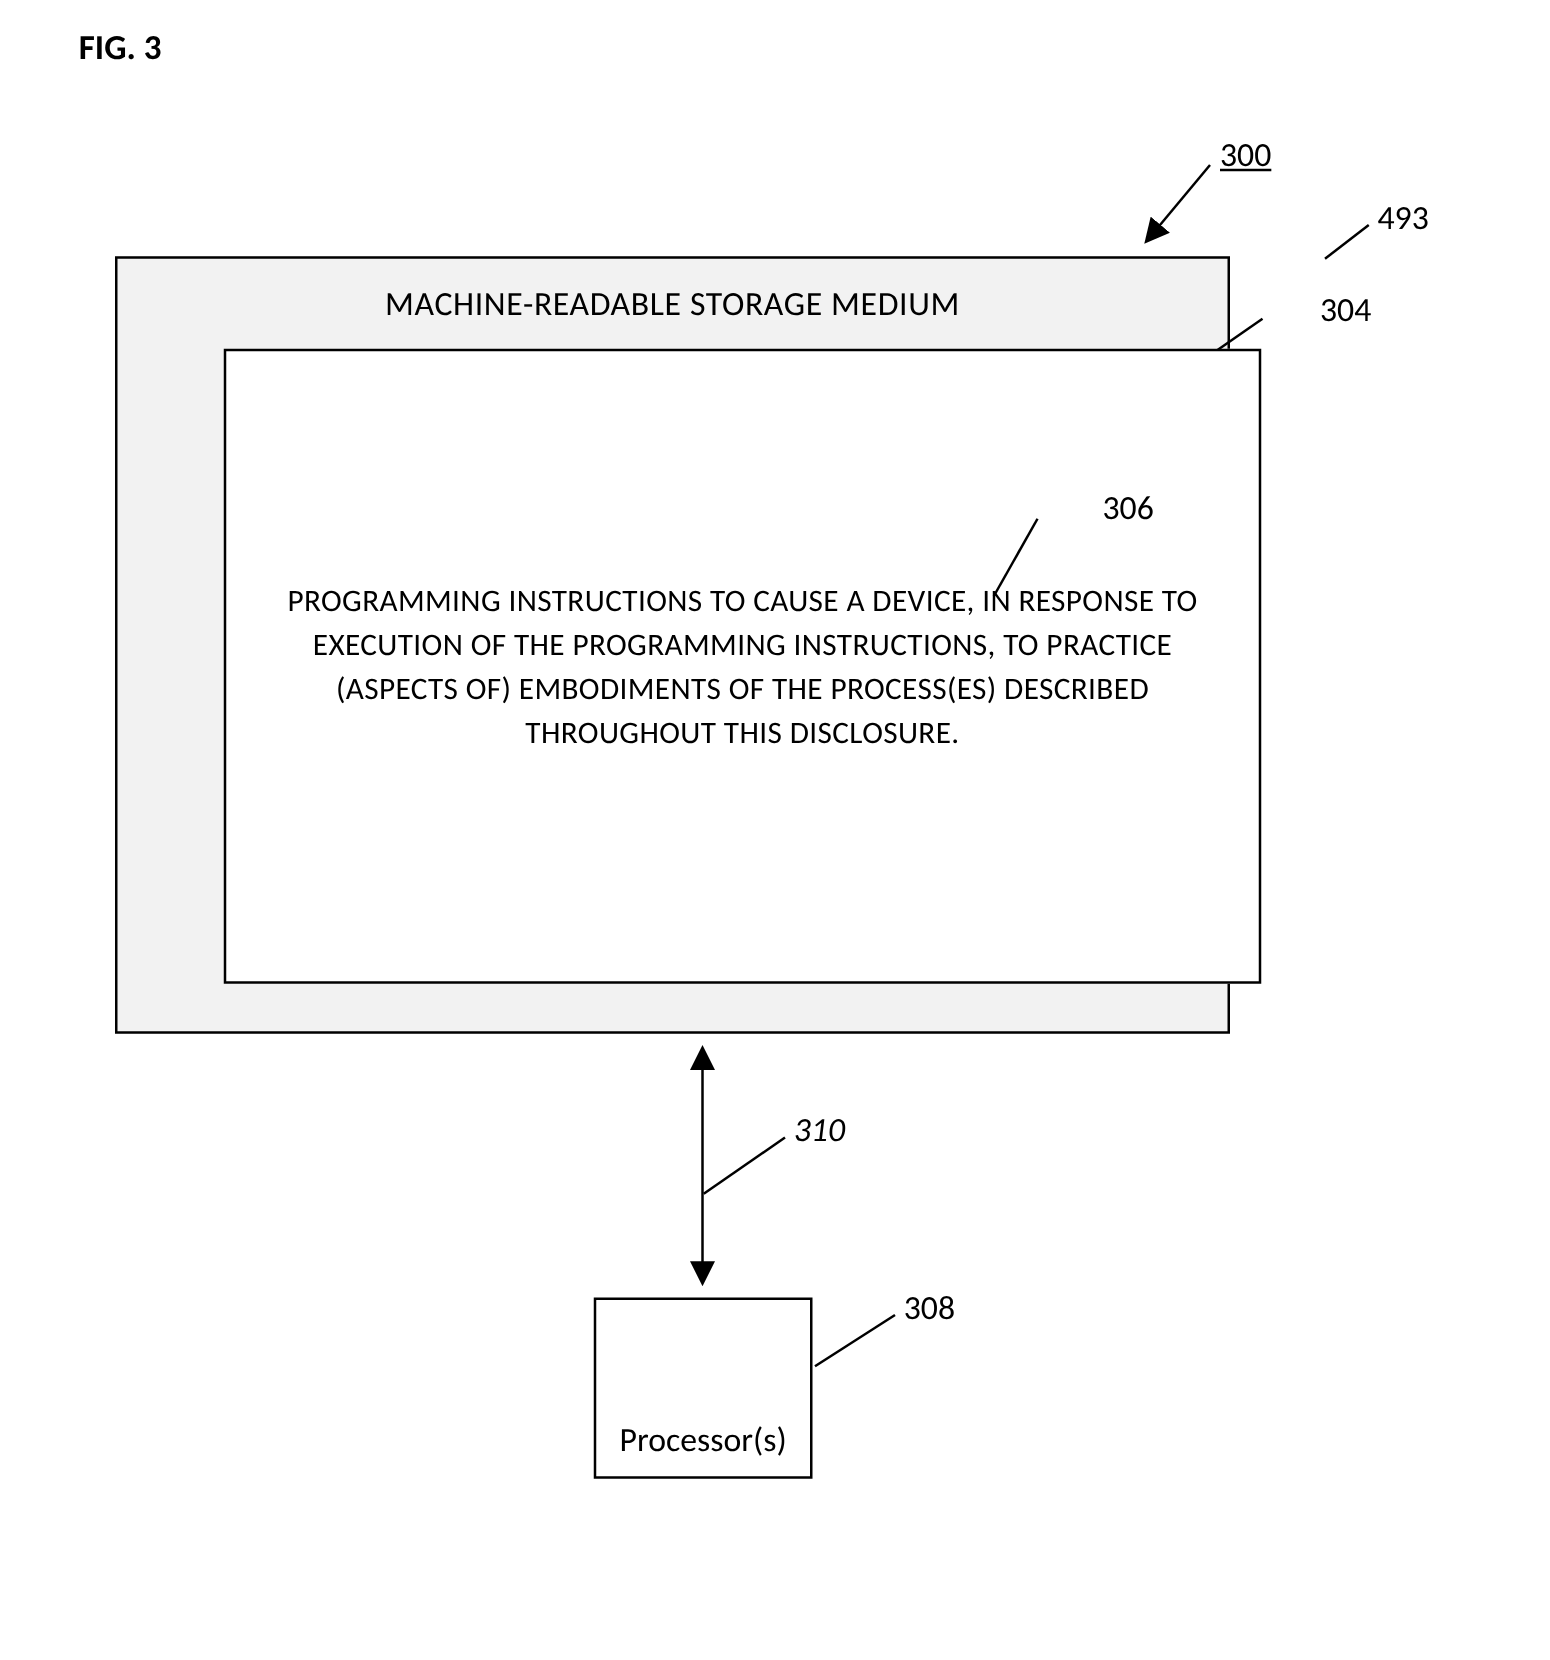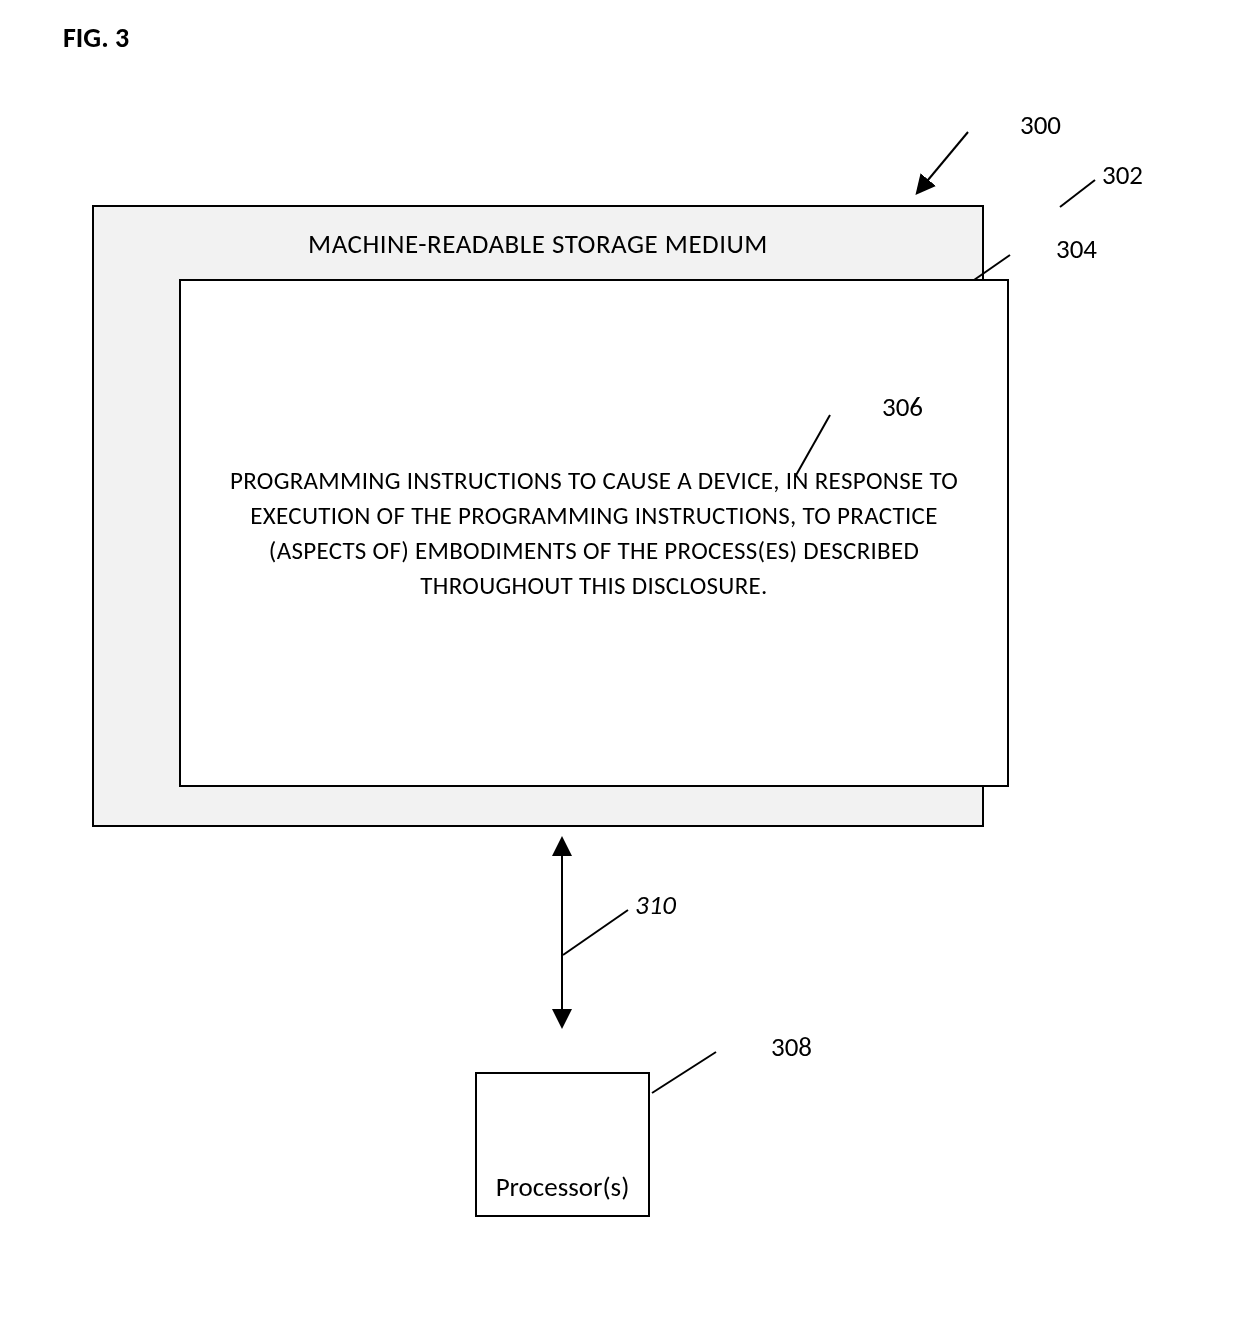--- a/index.html
+++ b/index.html
@@ -64,32 +64,32 @@
       top: 1038px;
       left: 475px;
       width: 175px;
       height: 145px;
       border: 2px solid #000;
       background: white;
       display: flex;
       align-items: flex-end;
       justify-content: center;
       padding-bottom: 12px;
-      margin-top: 34px;
     }
     .processor-label {
       font-size: 27px;
     }
     .ref-num {
       position: absolute;
       font-size: 27px;
     }
     .ref-300 {
       top: 108px;
-      left: 1020px;
+      left: 976px;
+      text-decoration: underline;
     }
     .ref-302 {
       top: 158px;
       left: 1102px;
     }
     .ref-304 {
       top: 232px;
       left: 1016px;
       margin-left: 40px;
     }
@@ -98,21 +98,20 @@
       left: 882px;
     }
     .ref-310 {
       top: 888px;
       left: 635px;
       font-style: italic;
     }
     .ref-308 {
       top: 1030px;
       left: 723px;
-      margin-left: 48px;
     }
     svg.overlay {
       position: absolute;
       top: 0;
       left: 0;
       width: 1240px;
       height: 1328px;
       pointer-events: none;
     }
   </style>
@@ -126,21 +125,21 @@
   <div class="inner-box">
     <div class="instructions-text">PROGRAMMING INSTRUCTIONS TO CAUSE A DEVICE, IN RESPONSE TO EXECUTION OF THE PROGRAMMING INSTRUCTIONS, TO PRACTICE (ASPECTS OF) EMBODIMENTS OF THE PROCESS(ES) DESCRIBED THROUGHOUT THIS DISCLOSURE.</div>
   </div>
 </div>
 
 <div class="processor-box">
   <div class="processor-label">Processor(s)</div>
 </div>
 
 <div class="ref-num ref-300">300</div>
-<div class="ref-num ref-302">302</div>
+<div class="ref-num ref-302">493</div>
 <div class="ref-num ref-304">304</div>
 <div class="ref-num ref-306">306</div>
 <div class="ref-num ref-310">310</div>
 <div class="ref-num ref-308">308</div>
 
 <svg class="overlay">
   <defs>
     <marker id="arrowhead" markerWidth="10" markerHeight="10" refX="8" refY="5" orient="auto">
       <polygon points="0,0 10,5 0,10" fill="black"></polygon>
     </marker>

